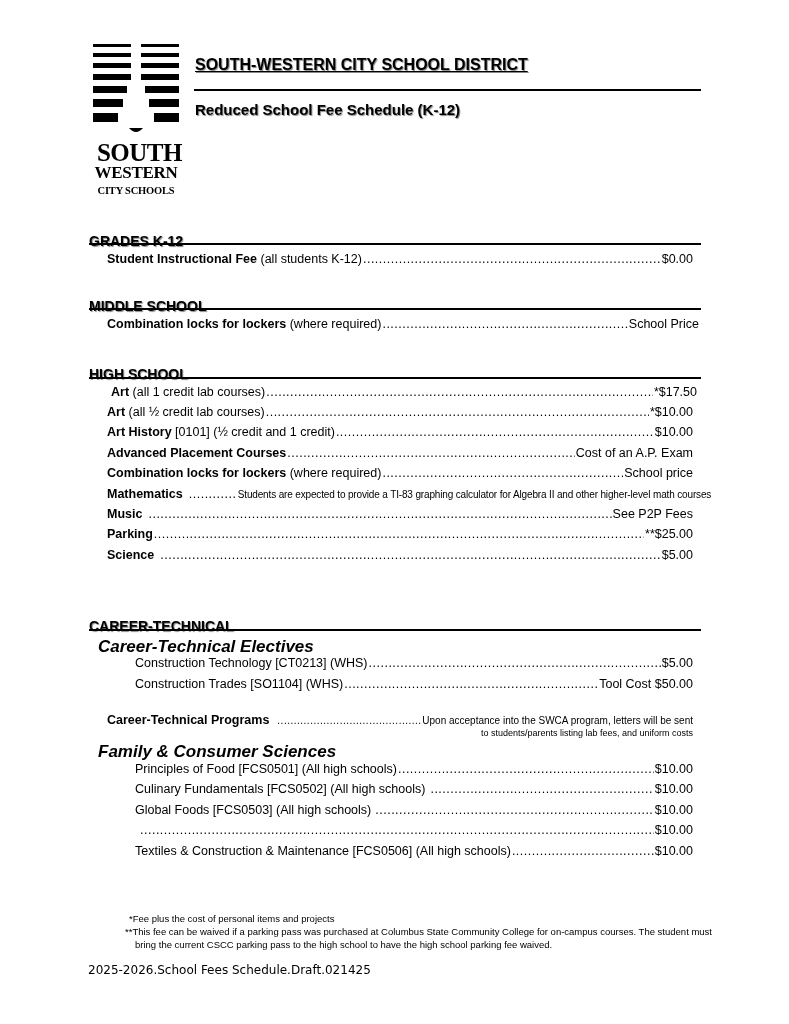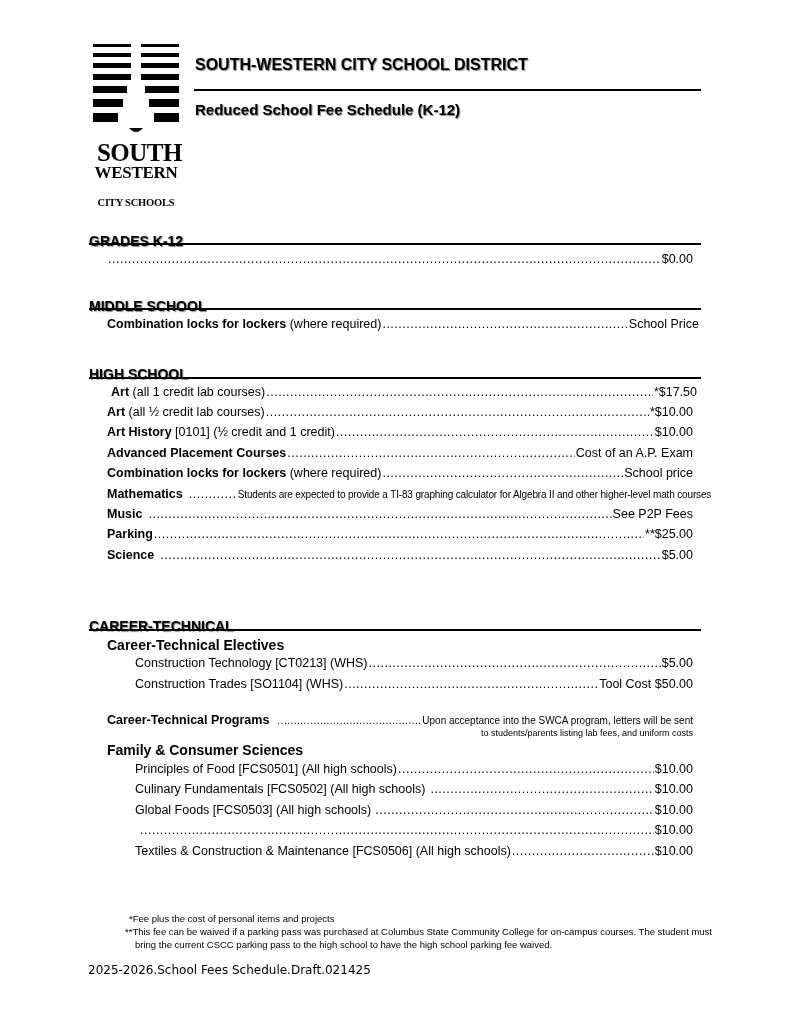--- a/index.html
+++ b/index.html
@@ -2,36 +2,36 @@
 <html><head>
 <meta charset="utf-8">
 <style>
   html, body { margin: 0; padding: 0; background: #fff; }
   body { width: 789px; height: 1024px; position: relative; overflow: hidden; font-family: "Liberation Sans", sans-serif; color: #000; }
   .logo { position: absolute; left: 90px; top: 44px; width: 92px; height: 146px; }
   .bars { position: absolute; left: 3px; top: 0; width: 86px; height: 92px; }
   .logo-text { position: absolute; left: 0; top: 96px; width: 92px; text-align: center; font-family: "Liberation Serif", serif; font-weight: bold; line-height: 1; }
   .logo-south { font-size: 25px; letter-spacing: -0.5px; text-align: right; }
   .logo-western { font-size: 17px; letter-spacing: -0.3px; margin-top: -1px; }
-  .logo-city { font-size: 10.5px; letter-spacing: -0.2px; margin-top: 17px; }
+  .logo-city { font-size: 10.5px; letter-spacing: -0.2px; margin-top: 5px; }
 
-  .hdr-title { position: absolute; left: 195px; top: 56px; font-weight: bold; font-size: 16px; text-shadow: 1px 1px 1px #888; }
+  .hdr-title { position: absolute; left: 195px; top: 56px; font-weight: bold; font-size: 16px; text-shadow: 1px 1px 1px #888; text-decoration: underline; }
   .hdr-rule { position: absolute; left: 194px; top: 89px; width: 507px; height: 2px; background: #000; }
   .hdr-sub { position: absolute; left: 195px; top: 99px; font-weight: bold; font-size: 15px; line-height: 22px; text-shadow: 1px 1px 1px #888; }
 
   .section-title { position: absolute; left: 89px; font-weight: bold; font-size: 14px; text-shadow: 1px 1px 1px #888; margin-top: 8px; }
   .section-rule { position: absolute; left: 89px; width: 612px; height: 2px; background: #000; }
 
   .row { position: absolute; display: flex; align-items: baseline; font-size: 12.5px; white-space: nowrap; }
   .row .lbl b { font-weight: bold; }
   .row .leader { flex: 1; overflow: hidden; margin: 0 1px; letter-spacing: 0.5px; }
   .row .leader::before { content: "........................................................................................................................................................................................................................................................................................................"; }
   .row .val { text-align: center; }
   .small { font-size: 10px; }
-  .subhead { position: absolute; left: 107px; font-weight: bold; font-size: 14px; }
+  .subhead { position: absolute; left: 98px; font-weight: bold; font-size: 17px; font-style: italic; }
 
   .note { position: absolute; font-size: 9.5px; white-space: nowrap; margin-left: 38px; }
   .footer { position: absolute; left: 88px; top: 963px; font-size: 12px; font-family: "DejaVu Sans", sans-serif; }
 </style>
 </head>
 <body>
 
 <div class="logo">
   <svg class="bars" viewBox="0 0 86 92">
     <g fill="#000">
@@ -61,20 +61,21 @@
 
 <div class="hdr-title">SOUTH-WESTERN CITY SCHOOL DISTRICT</div>
 <div class="hdr-rule"></div>
 <div class="hdr-sub">
   <div>Reduced School Fee Schedule (K-12)</div>
 </div>
 
 <div class="section-title" style="top:225px">GRADES K-12</div>
 <div class="section-rule" style="top:243px"></div>
 <div class="row" style="left:107px; top:252px; width:586px">
+  <span class="lbl"><b>Student Instructional Fee</b><span> (all students K-12)</span></span>
   <span class="leader"></span>
   <span class="val">$0.00</span>
 </div>
 
 <div class="section-title" style="top:290px">MIDDLE SCHOOL</div>
 <div class="section-rule" style="top:308px"></div>
 <div class="row" style="left:107px; top:317px; width:592px">
   <span class="lbl"><b>Combination locks for lockers</b><span> (where required)</span></span>
   <span class="leader"></span>
   <span class="val">School Price</span>

